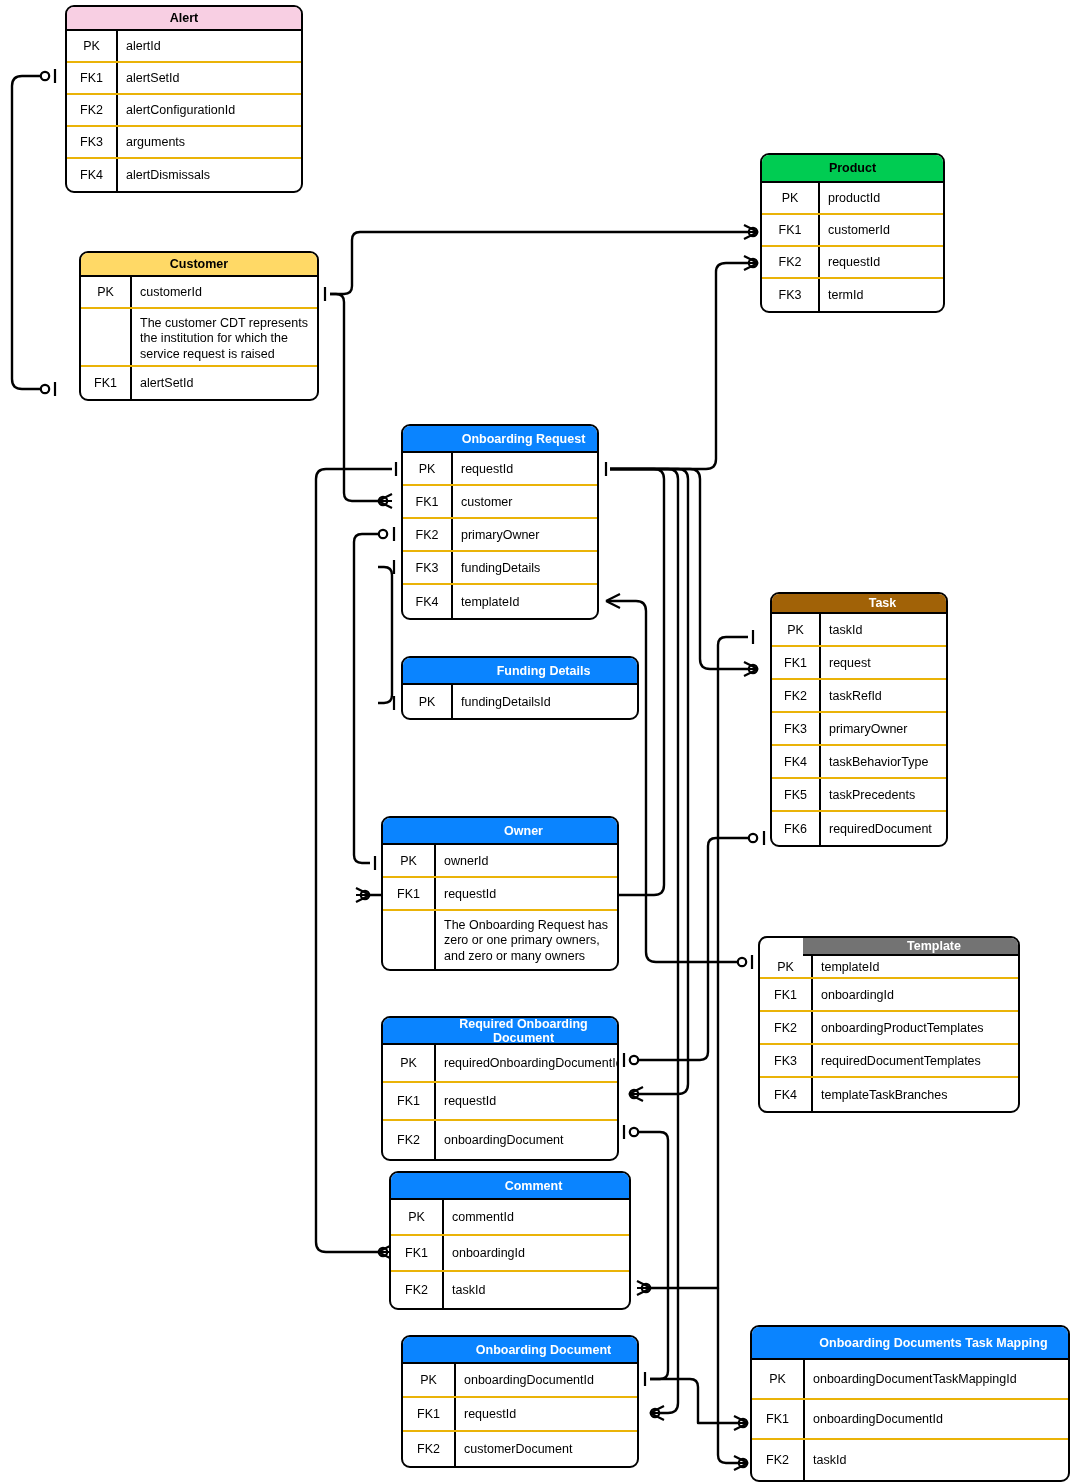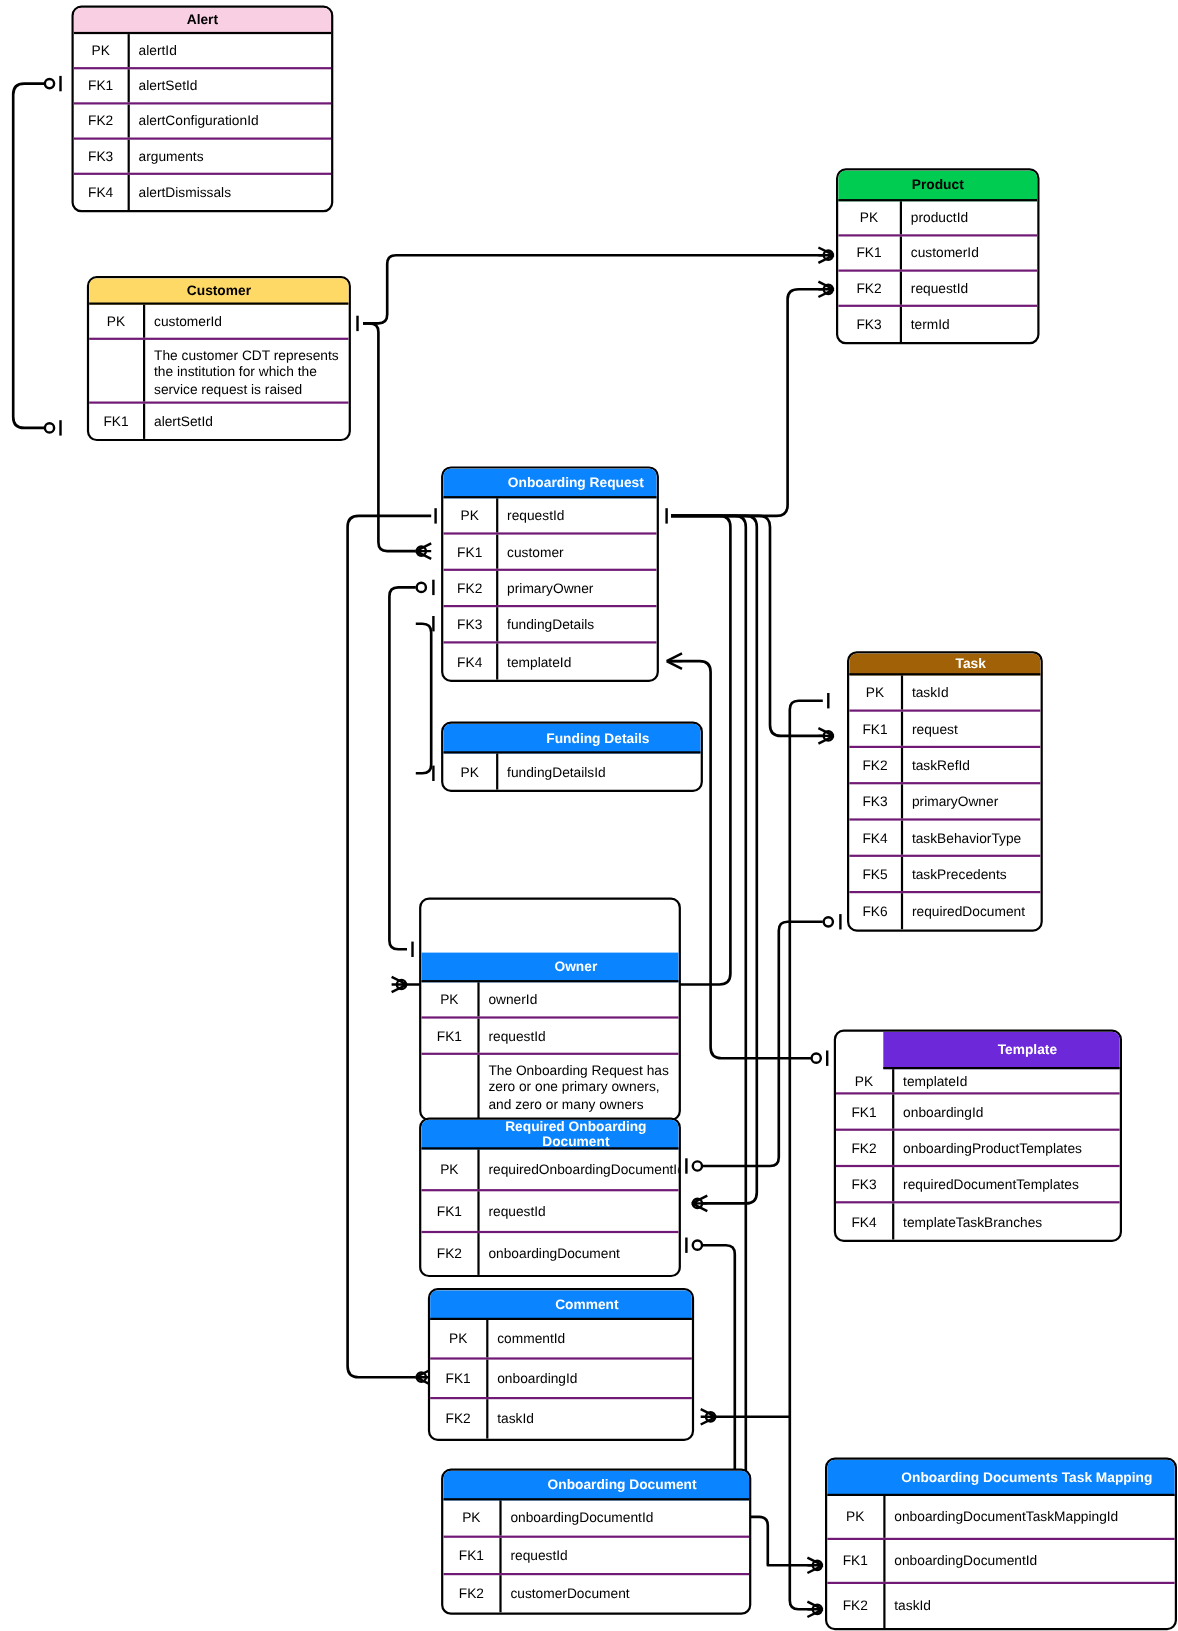--- a/index.html
+++ b/index.html
@@ -5,21 +5,21 @@
   html,body{margin:0;padding:0;background:#ffffff;}
   body{font-family:"Liberation Sans","DejaVu Sans",sans-serif;}
   #canvas{position:relative;width:1071px;height:1483px;background:#fff;overflow:hidden;}
   #wires{position:absolute;left:0;top:0;width:1071px;height:1483px;pointer-events:none;}
   .entity{position:absolute;box-sizing:border-box;border:2px solid #000;border-radius:9px;
           background:#fff;overflow:hidden;}
   .ehead{font-weight:bold;font-size:12.5px;text-align:center;color:#000;
          border-bottom:2px solid #000;box-sizing:border-box;display:flex;
          align-items:center;justify-content:center;}
   .ehead.white{color:#fff;padding-left:47px;}
-  .erow{display:flex;border-bottom:2px solid #701a75;box-sizing:border-box;}
+  .erow{display:flex;border-bottom:2px solid #eab308;box-sizing:border-box;}
   .erow:last-child{border-bottom:none;}
   .ekey{box-sizing:border-box;border-right:2px solid #000;display:flex;align-items:center;
         justify-content:center;font-size:12.5px;color:#000;flex:0 0 auto;}
   .eval{box-sizing:border-box;display:flex;align-items:center;padding-left:8px;
         font-size:12.5px;color:#000;flex:1 1 auto;white-space:nowrap;}
   .eval.note{white-space:normal;line-height:1.22;padding-right:2px;display:block;
              padding-top:7px;padding-bottom:7px;}
 </style>
 </head>
 <body>
@@ -275,21 +275,21 @@
         </div>
       </div>
       <div class="entity" style="left: 401px; top: 656px; width: 238px;">
         <div class="ehead white" style="background: rgb(10, 132, 255); color: rgb(255, 255, 255); height: 27px;">Funding Details</div>
         <div class="erow" style="height: 33px;">
           <div class="ekey" style="flex-basis: 50px; width: 50px;">PK</div>
           <div class="eval">fundingDetailsId</div>
         </div>
       </div>
       <div class="entity" style="left: 381px; top: 816px; width: 238px;">
-        <div class="ehead white" style="background: rgb(10, 132, 255); color: rgb(255, 255, 255); height: 27px; margin-top: 48px;">Owner</div>
+        <div class="ehead white" style="background: rgb(10, 132, 255); color: rgb(255, 255, 255); height: 27px;">Owner</div>
         <div class="erow" style="height: 33px;">
           <div class="ekey" style="flex-basis: 53px; width: 53px;">PK</div>
           <div class="eval">ownerId</div>
         </div>
         <div class="erow" style="height: 33px;">
           <div class="ekey" style="flex-basis: 53px; width: 53px;">FK1</div>
           <div class="eval">requestId</div>
         </div>
         <div class="erow" style="height: 58px;">
           <div class="ekey" style="flex-basis: 53px; width: 53px;"></div>
@@ -321,21 +321,21 @@
         <div class="erow" style="height: 33px;">
           <div class="ekey" style="flex-basis: 49px; width: 49px;">FK5</div>
           <div class="eval">taskPrecedents</div>
         </div>
         <div class="erow" style="height: 33px;">
           <div class="ekey" style="flex-basis: 49px; width: 49px;">FK6</div>
           <div class="eval">requiredDocument</div>
         </div>
       </div>
       <div class="entity" style="left: 758px; top: 936px; width: 262px;">
-        <div class="ehead white" style="background: #6d28d9; color: rgb(255, 255, 255); height: 34px; margin-left: 43px;">Template</div>
+        <div class="ehead white" style="background: #737373; color: rgb(255, 255, 255); height: 18px; margin-left: 43px;">Template</div>
         <div class="erow" style="height: 23px;">
           <div class="ekey" style="flex-basis: 53px; width: 53px;">PK</div>
           <div class="eval">templateId</div>
         </div>
         <div class="erow" style="height: 33px;">
           <div class="ekey" style="flex-basis: 53px; width: 53px;">FK1</div>
           <div class="eval">onboardingId</div>
         </div>
         <div class="erow" style="height: 33px;">
           <div class="ekey" style="flex-basis: 53px; width: 53px;">FK2</div>
@@ -373,21 +373,21 @@
         </div>
         <div class="erow" style="height: 36px;">
           <div class="ekey" style="flex-basis: 53px; width: 53px;">FK1</div>
           <div class="eval">onboardingId</div>
         </div>
         <div class="erow" style="height: 36px;">
           <div class="ekey" style="flex-basis: 53px; width: 53px;">FK2</div>
           <div class="eval">taskId</div>
         </div>
       </div>
-      <div class="entity" style="left: 401px; top: 1335px; width: 282px;">
+      <div class="entity" style="left: 401px; top: 1335px; width: 238px;">
         <div class="ehead white" style="background: rgb(10, 132, 255); color: rgb(255, 255, 255); height: 27px;">Onboarding Document</div>
         <div class="erow" style="height: 34px;">
           <div class="ekey" style="flex-basis: 53px; width: 53px;">PK</div>
           <div class="eval">onboardingDocumentId</div>
         </div>
         <div class="erow" style="height: 34px;">
           <div class="ekey" style="flex-basis: 53px; width: 53px;">FK1</div>
           <div class="eval">requestId</div>
         </div>
         <div class="erow" style="height: 34px;">

